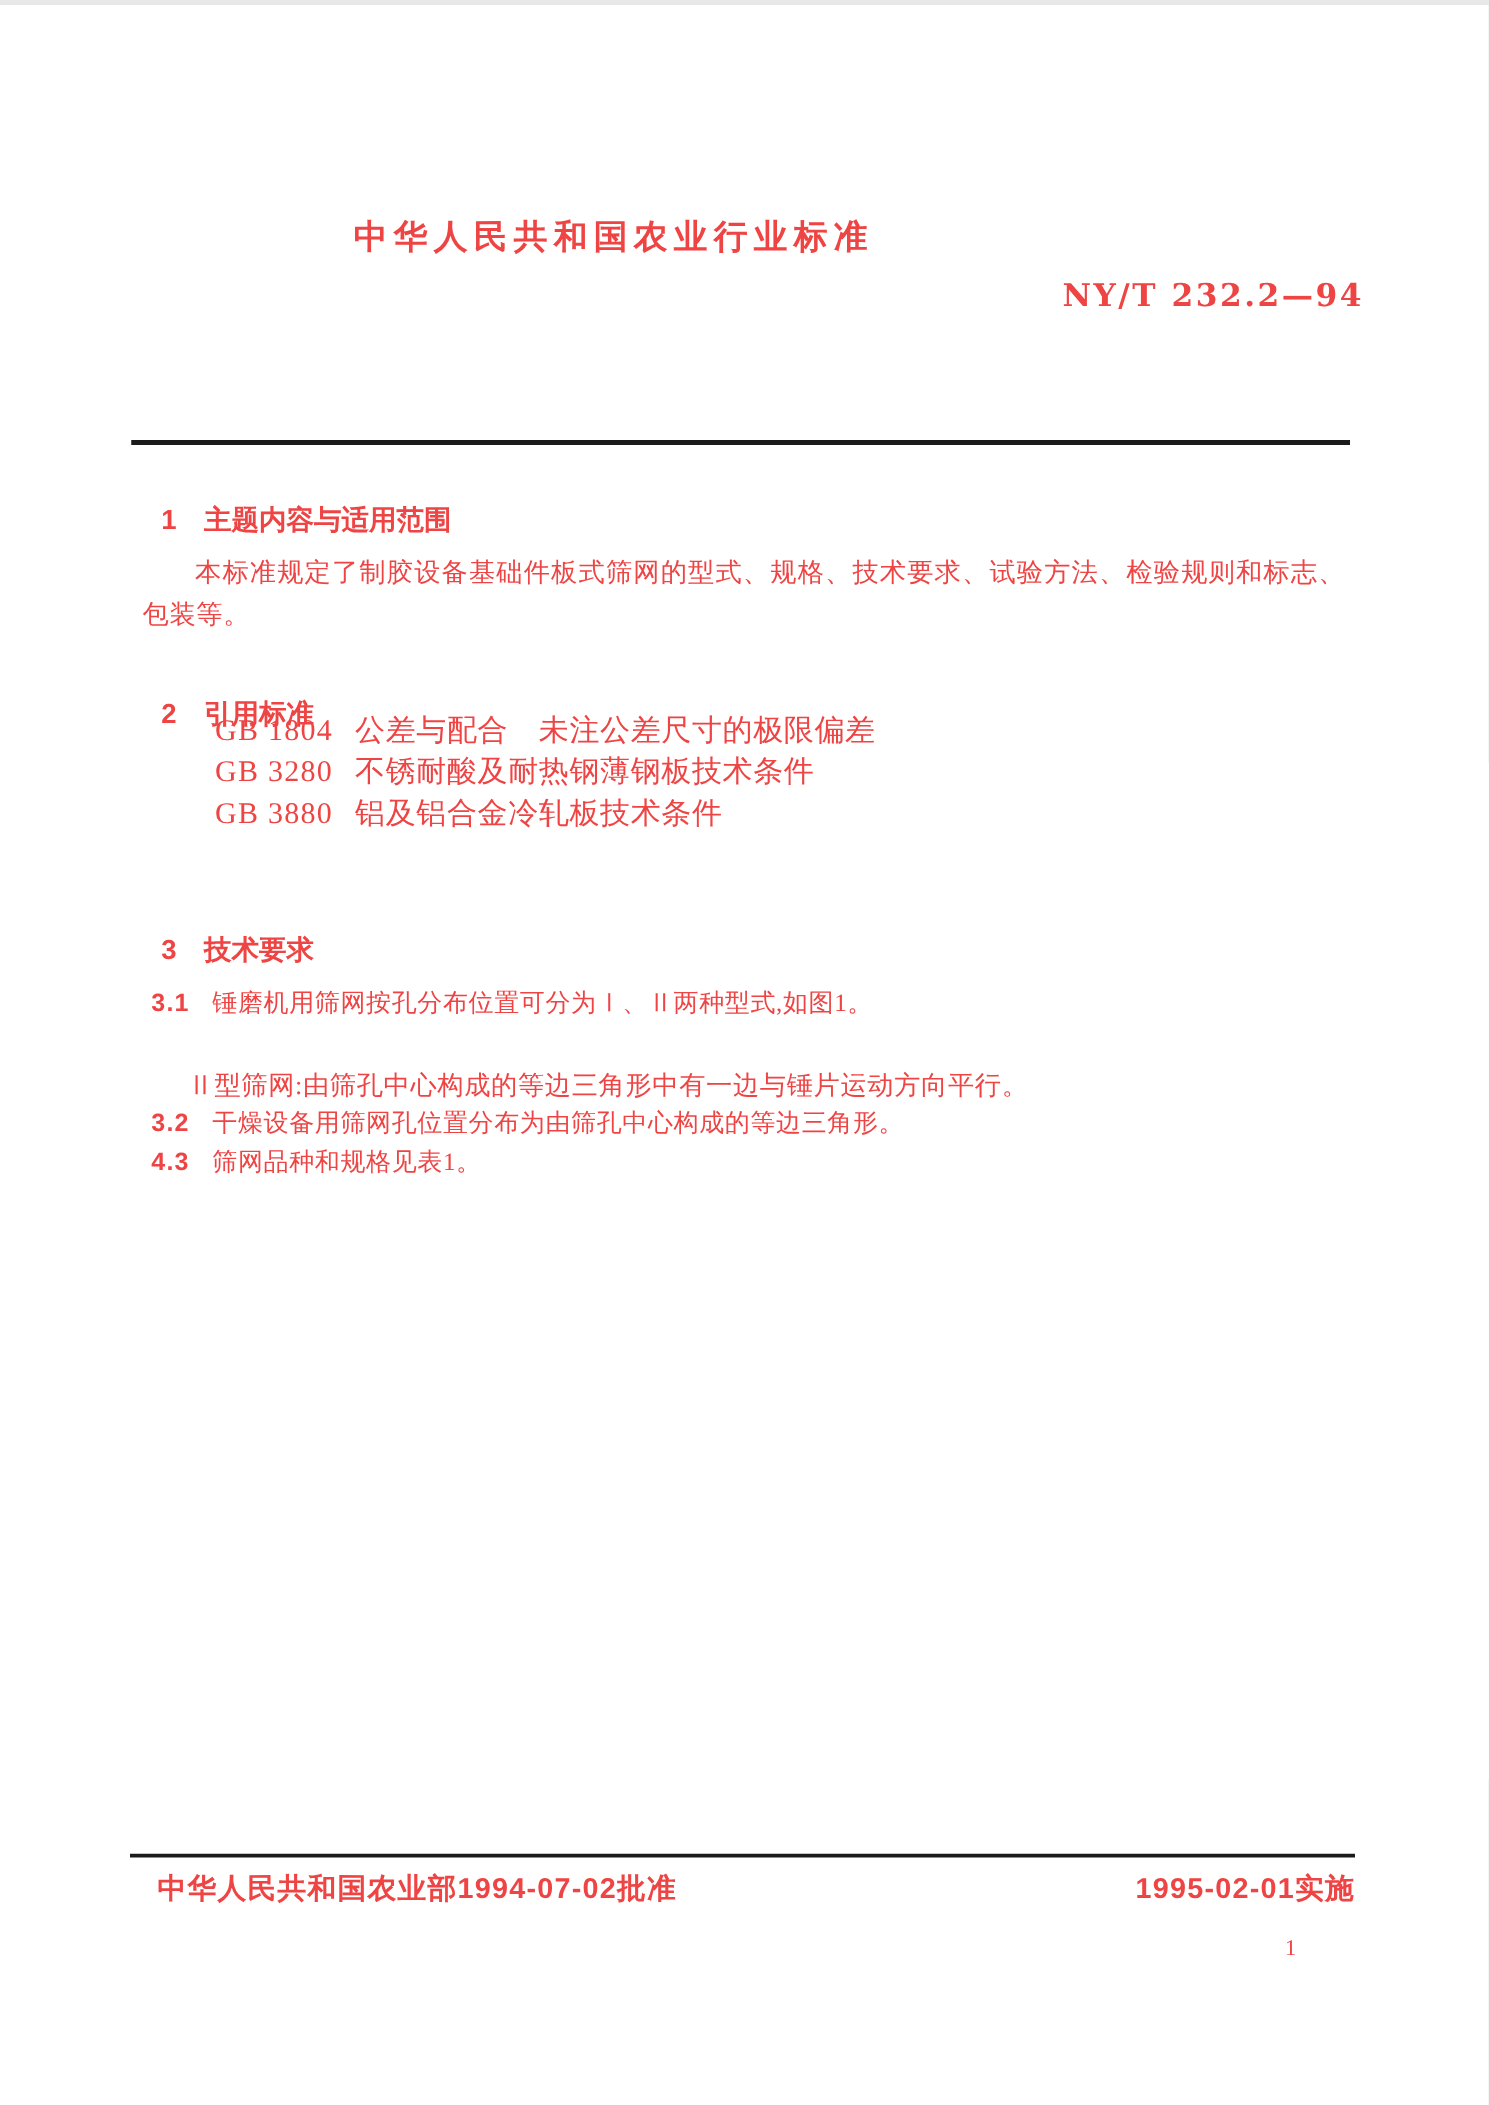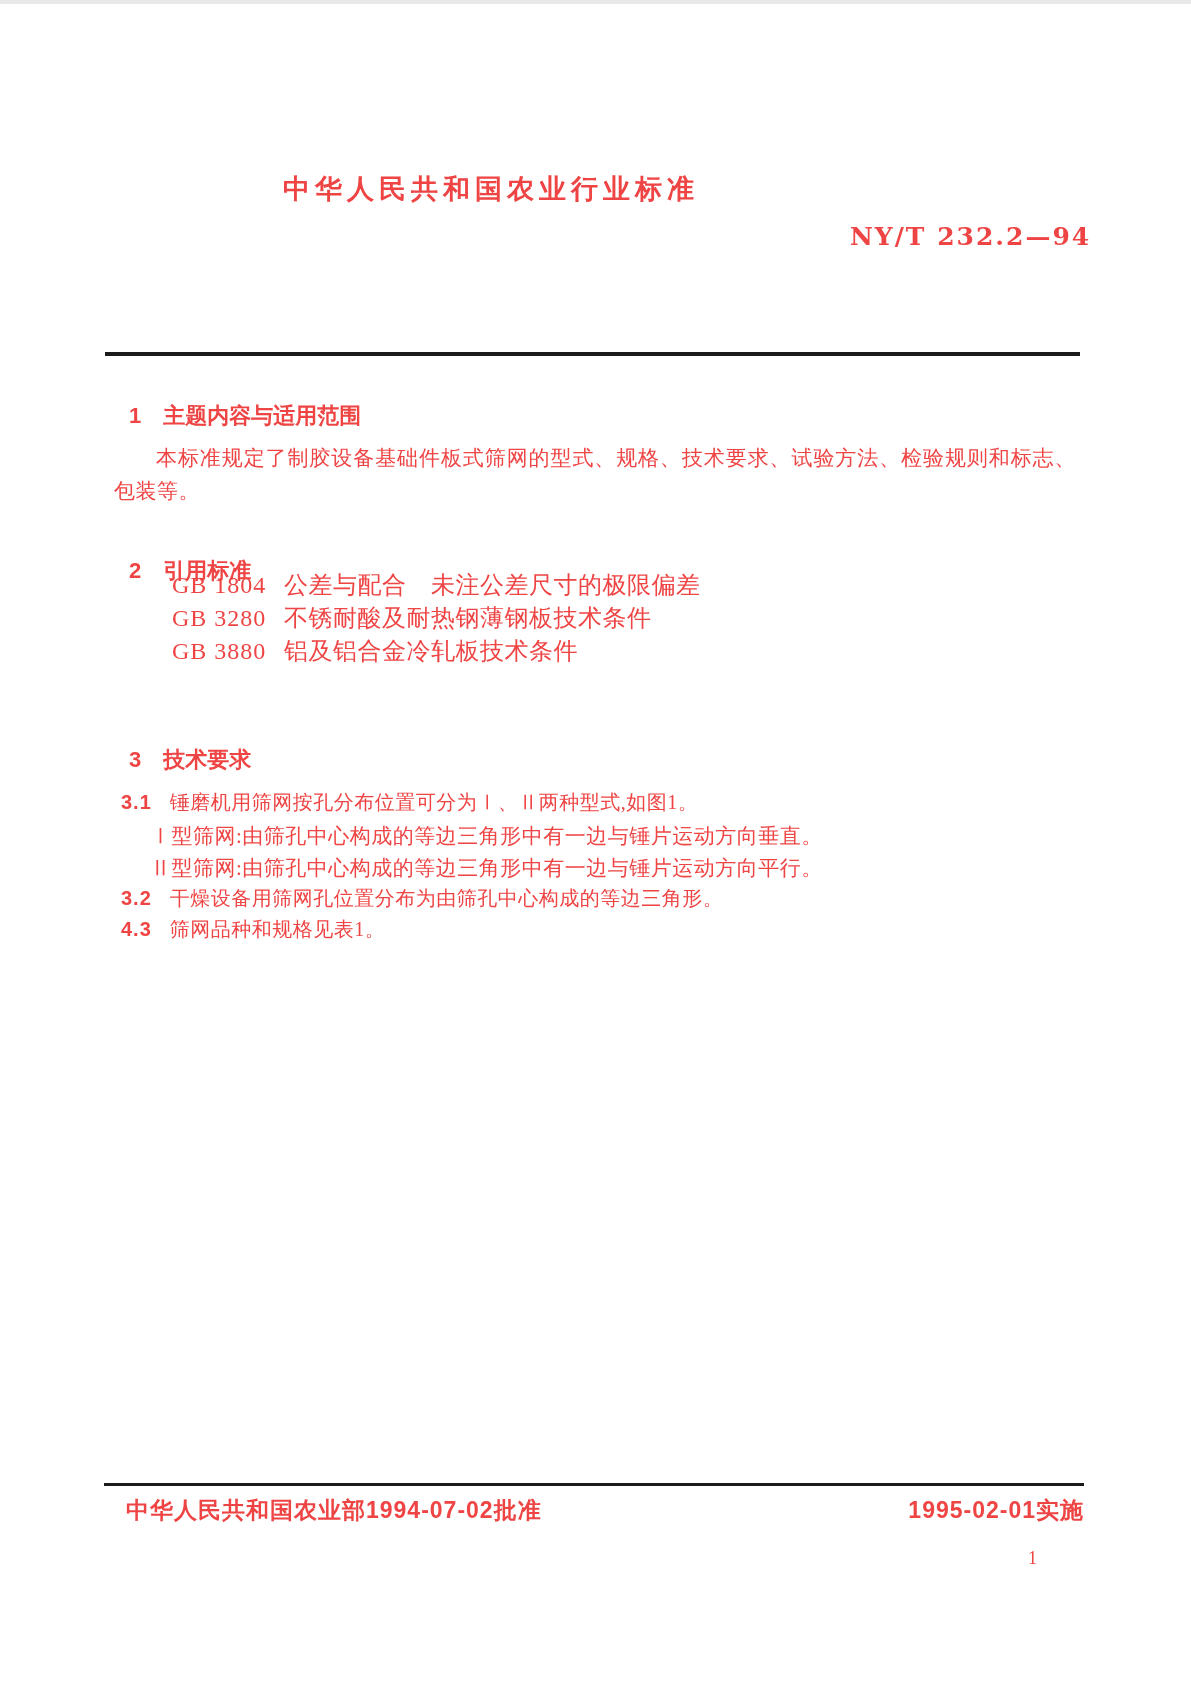--- a/index.html
+++ b/index.html
@@ -199,21 +199,20 @@
   </div>
 
   <div class="sec-heading" id="sec3-heading">
     <span class="sec-num">3</span><span class="sec-title">技术要求</span>
   </div>
 
   <div class="clause" id="clause-3-1">
     <span class="clause-num">3.1</span><span class="clause-text">锤磨机用筛网按孔分布位置可分为Ⅰ、Ⅱ两种型式,如图1。</span>
   </div>
 
-  <div class="subitem" id="subitem-type1">Ⅰ型筛网:由筛孔中心构成的等边三角形中有一边与锤片运动方向垂直。</div>
 
   <div class="subitem" id="subitem-type2">Ⅱ型筛网:由筛孔中心构成的等边三角形中有一边与锤片运动方向平行。</div>
 
   <div class="clause" id="clause-3-2">
     <span class="clause-num">3.2</span><span class="clause-text">干燥设备用筛网孔位置分布为由筛孔中心构成的等边三角形。</span>
   </div>
 
   <div class="clause" id="clause-3-3">
     <span class="clause-num">4.3</span><span class="clause-text">筛网品种和规格见表1。</span>
   </div>

